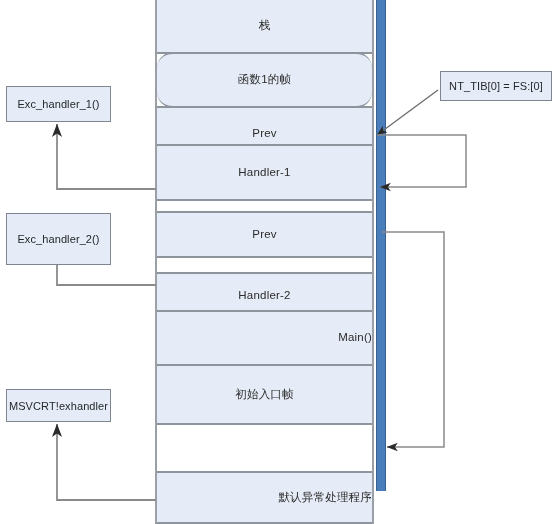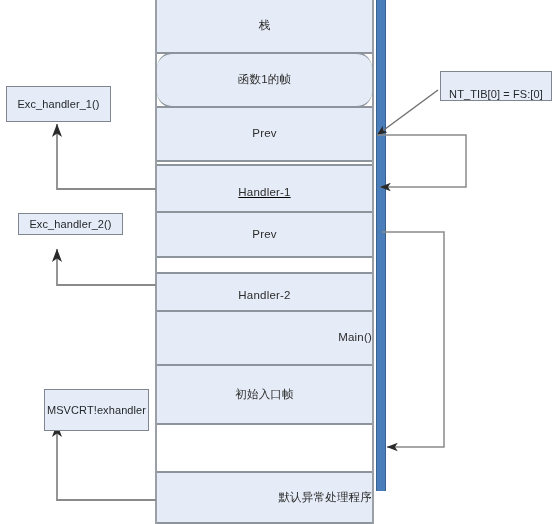--- a/index.html
+++ b/index.html
@@ -78,23 +78,23 @@
     justify-content: center;
   }
   .side-box-label {
     font-size: 11px;
     color: #25282b;
     white-space: nowrap;
     letter-spacing: 0.1px;
   }
 
   #box-exc1 { left: 6px;  top: 86px;  width: 105px; height: 36px; }
-  #box-exc2 { left: 18px;  top: 213px; width: 105px; height: 22px; }
-  #box-msvcrt { left: 6px; top: 389px; width: 105px; height: 42px; margin-left: 38px; }
-  #box-nttib { left: 440px; top: 71px; width: 112px; height: 30px; align-items: flex-end; }
+  #box-exc2 { left: 6px;  top: 213px; width: 105px; height: 52px; }
+  #box-msvcrt { left: 6px; top: 389px; width: 105px; height: 33px; }
+  #box-nttib { left: 440px; top: 71px; width: 112px; height: 30px; }
 
   
   #connectors {
     position: absolute;
     left: 0; top: 0;
     width: 554px; height: 524px;
     pointer-events: none;
   }
 </style>
 </head>
@@ -109,21 +109,21 @@
     </div>
 
     <div class="stack-row" style="top:52px; height:56px;border-radius:16px;">
       <span class="stack-row-label">函数1的帧</span>
     </div>
 
     <div class="stack-row" style="top:106px; height:56px;">
       <span class="stack-row-label">Prev</span>
     </div>
 
-    <div class="stack-row" style="top:164px; height:57px;text-decoration:underline;">
+    <div class="stack-row" style="top:144px; height:57px;">
       <span class="stack-row-label">Handler-1</span>
     </div>
 
     <div class="stack-row" style="top:211px; height:47px;">
       <span class="stack-row-label">Prev</span>
     </div>
 
     <div class="stack-row" style="top:272px; height:48px;">
       <span class="stack-row-label">Handler-2</span>
     </div>

